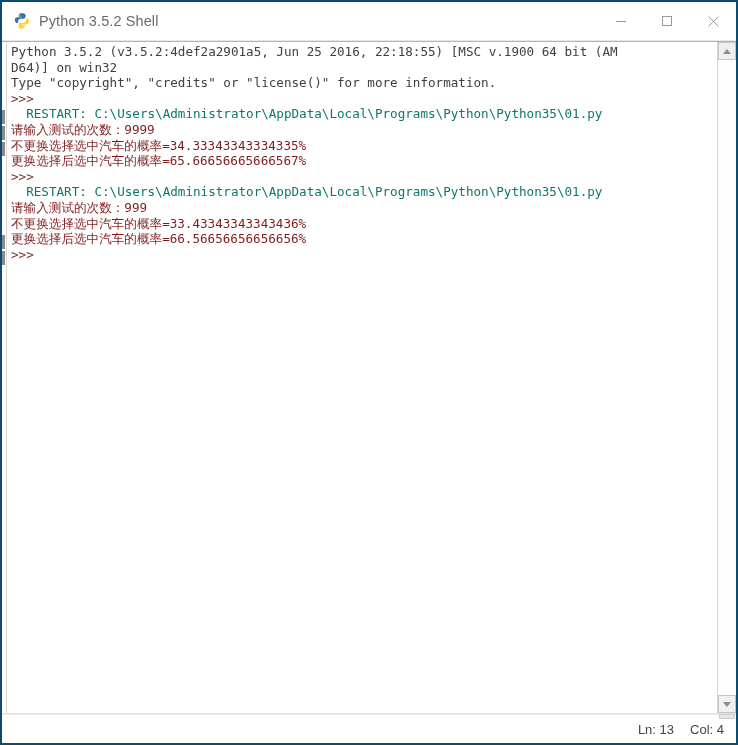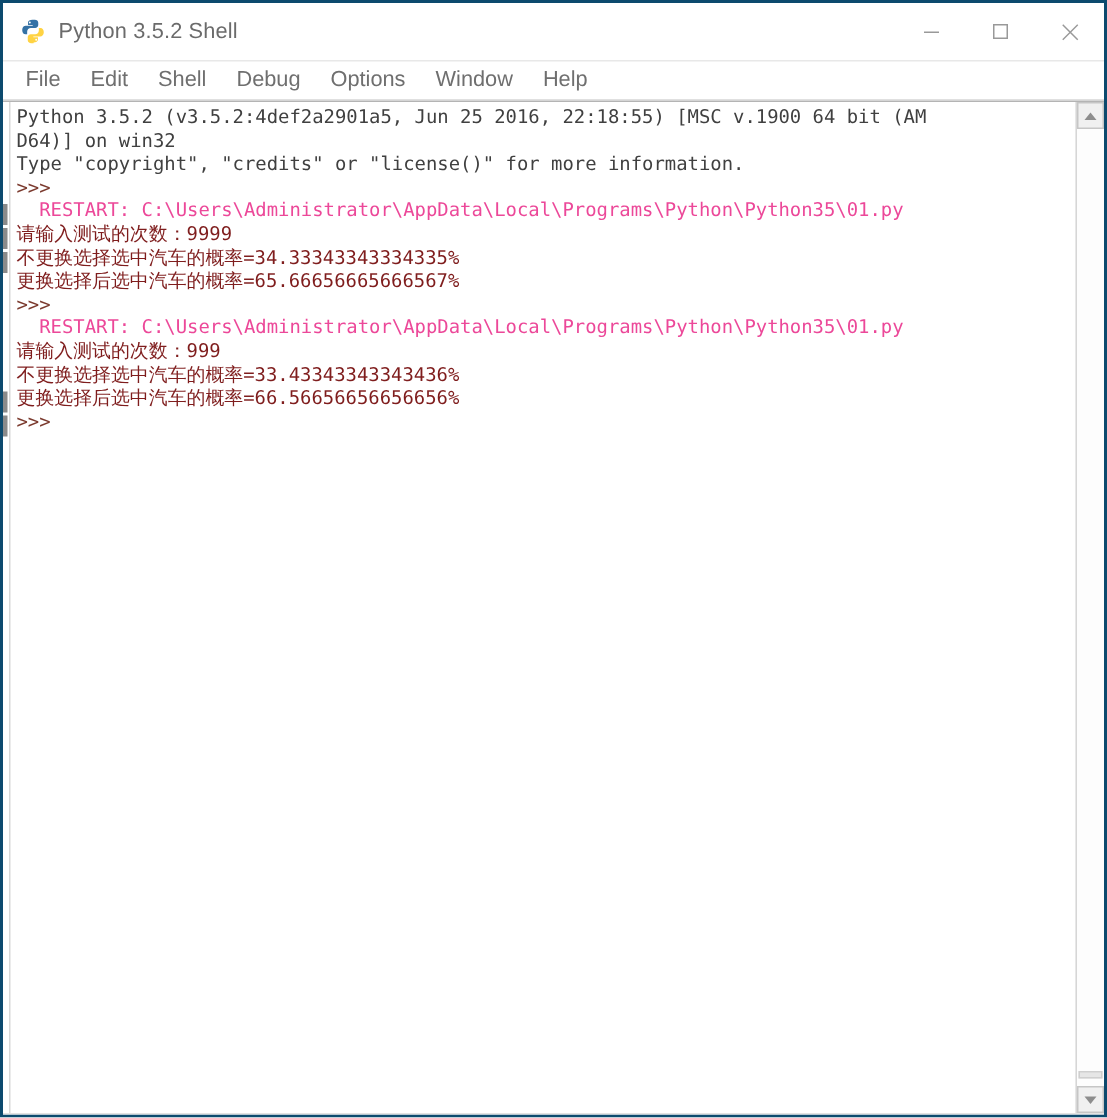--- a/index.html
+++ b/index.html
@@ -113,21 +113,21 @@
     font-size: 12.6px;
     line-height: 15.6px;
     white-space: pre;
     overflow: hidden;
     color: #000000;
   }
   .ln { display: block; height: 15.6px; }
   .c-black  { color: #404040; }
   .c-prompt { color: #7b3a2e; }
   .c-blue   { color: #7f1d1d; }
-  .c-restart{ color: #ec4899; }
+  .c-restart{ color: #0f766e; }
 
   
   .vscroll {
     width: 18px;
     min-width: 18px;
     background: #f4f4f4;
     border-left: 1px solid #d6d6d6;
     display: flex;
     flex-direction: column;
     align-items: stretch;
@@ -208,29 +208,20 @@
       </div>
       <div class="win-btn">
         <svg width="13" height="13" viewBox="0 0 13 13">
             <line x1="1.5" y1="1.5" x2="11.5" y2="11.5" stroke="#999999" stroke-width="1"></line>
             <line x1="11.5" y1="1.5" x2="1.5" y2="11.5" stroke="#999999" stroke-width="1"></line>
           </svg>
       </div>
     </div>
   </div>
 
-  <div class="menubar">
-    <div class="menu-item">File</div>
-    <div class="menu-item">Edit</div>
-    <div class="menu-item">Shell</div>
-    <div class="menu-item">Debug</div>
-    <div class="menu-item">Options</div>
-    <div class="menu-item">Window</div>
-    <div class="menu-item">Help</div>
-  </div>
 
   <div class="text-region">
     <div class="gutter">
       <div class="gutter-mark" style="top:68px"></div>
       <div class="gutter-mark" style="top:84px"></div>
       <div class="gutter-mark" style="top:100px"></div>
       <div class="gutter-mark" style="top:193px"></div>
       <div class="gutter-mark" style="top:209px"></div>
     </div>
     <div class="console" id="console-out"><span class="ln c-black">Python 3.5.2 (v3.5.2:4def2a2901a5, Jun 25 2016, 22:18:55) [MSC v.1900 64 bit (AM</span><span class="ln c-black">D64)] on win32</span><span class="ln c-black">Type "copyright", "credits" or "license()" for more information.</span><span class="ln c-prompt">&gt;&gt;&gt; </span><span class="ln c-restart">  RESTART: C:\Users\Administrator\AppData\Local\Programs\Python\Python35\01.py</span><span class="ln c-blue">请输入测试的次数：9999</span><span class="ln c-blue">不更换选择选中汽车的概率=34.33343343334335%</span><span class="ln c-blue">更换选择后选中汽车的概率=65.66656665666567%</span><span class="ln c-prompt">&gt;&gt;&gt; </span><span class="ln c-restart">  RESTART: C:\Users\Administrator\AppData\Local\Programs\Python\Python35\01.py</span><span class="ln c-blue">请输入测试的次数：999</span><span class="ln c-blue">不更换选择选中汽车的概率=33.43343343343436%</span><span class="ln c-blue">更换选择后选中汽车的概率=66.56656656656656%</span><span class="ln c-prompt">&gt;&gt;&gt; </span></div>
@@ -240,14 +231,18 @@
         </div>
       <div class="sb-track"></div>
       <div class="sb-btn">
           <span class="sb-arrow down"></span>
         </div>
     </div>
   </div>
 
   <div class="resize-grip"></div>
 
+  <div class="statusbar">
+    <div class="status-text">Ln: 13</div>
+    <div class="status-text">Col: 4</div>
+  </div>
 
 </div>
 
 </body></html>

